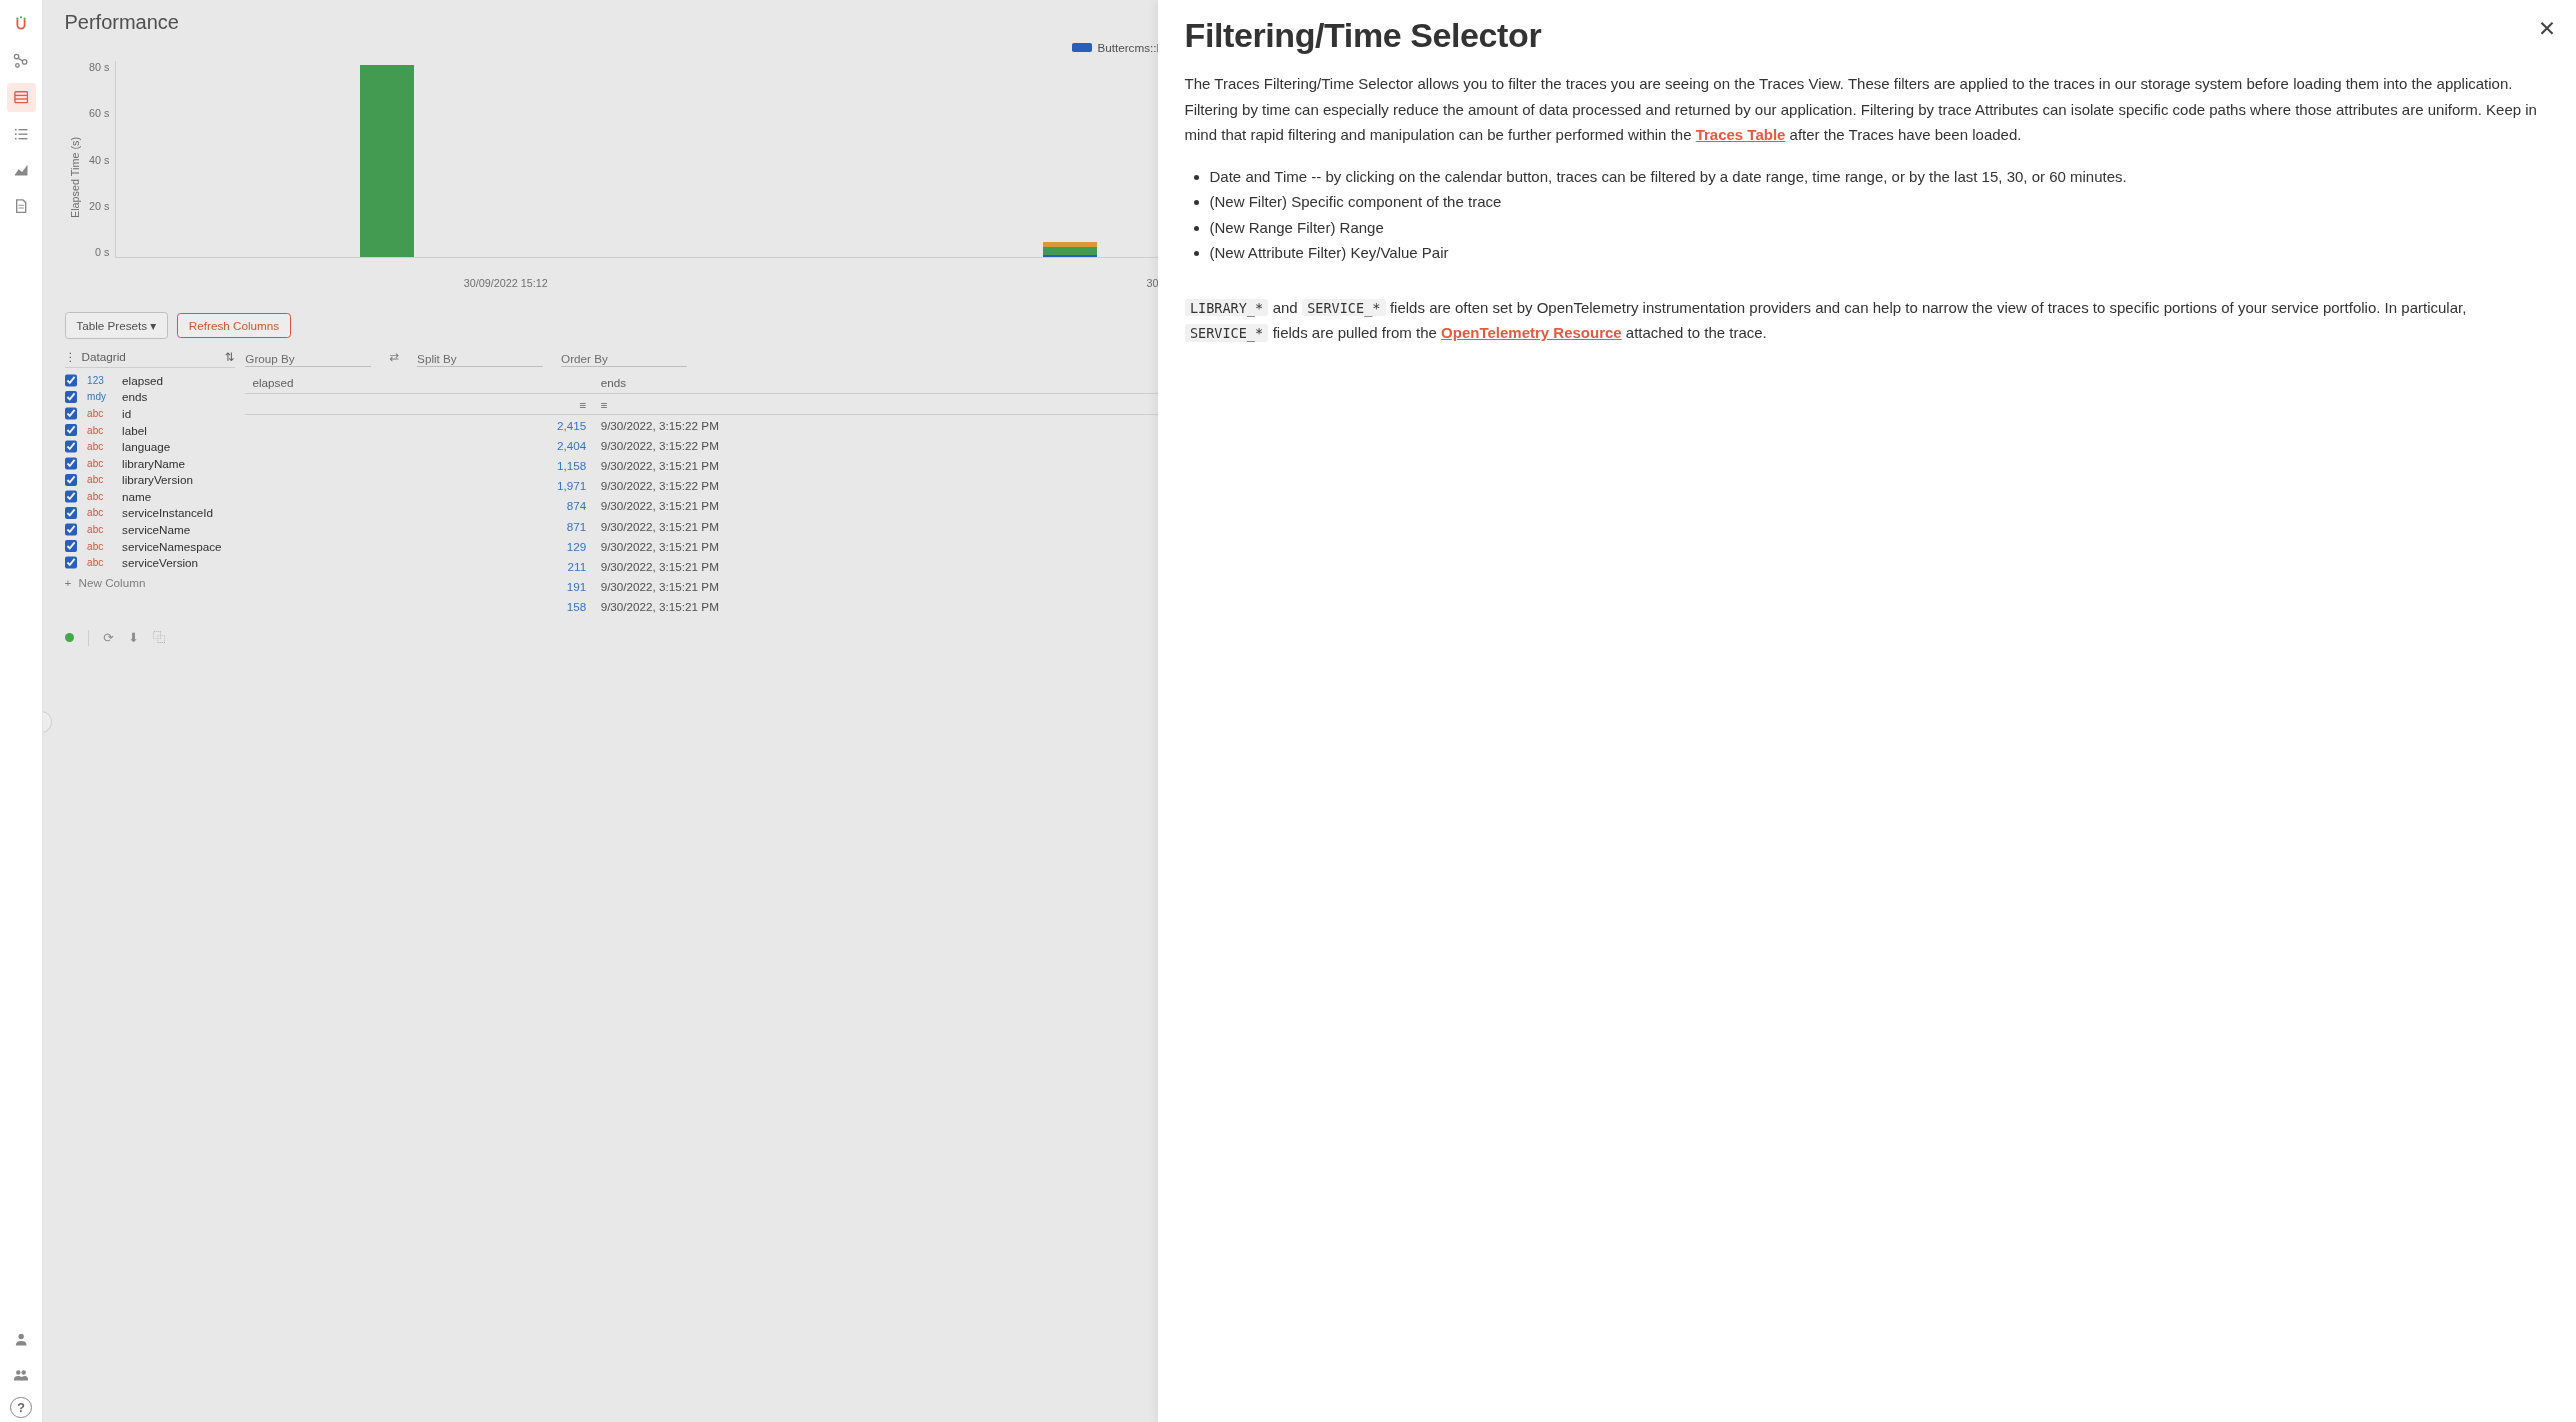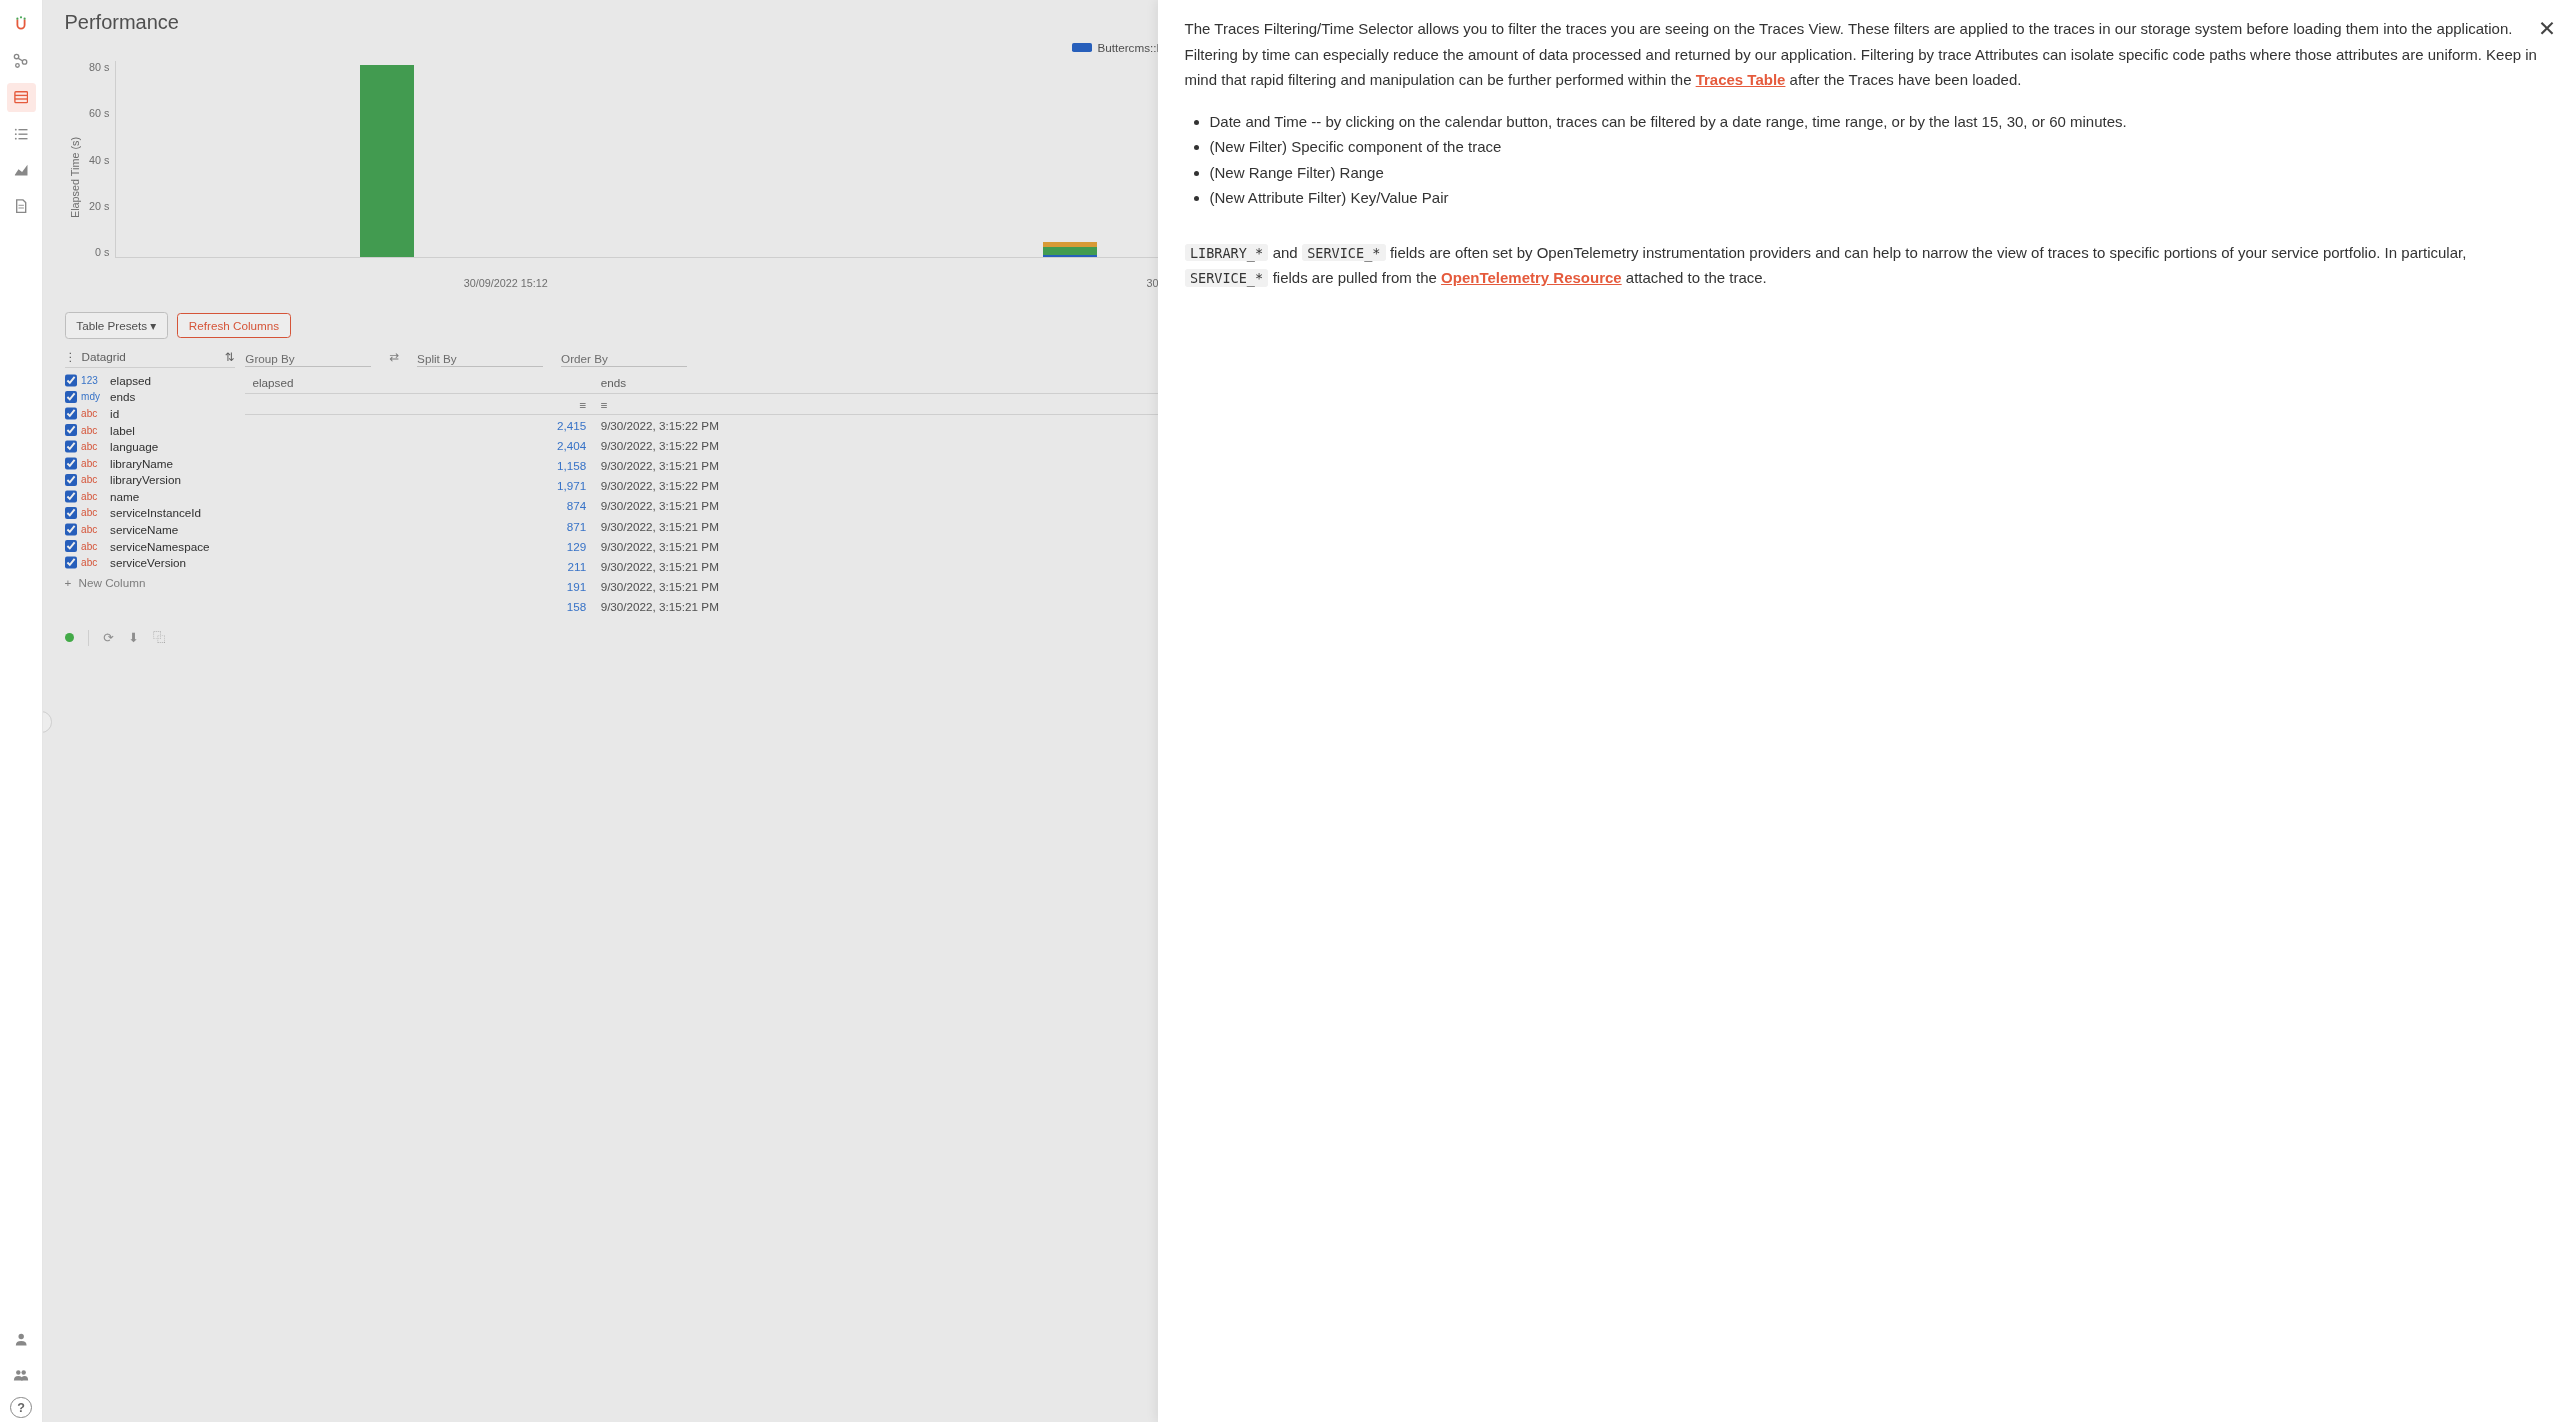--- a/index.html
+++ b/index.html
@@ -136,21 +136,21 @@
   font-size: 11.7px;
   color: #666;
   border-bottom: 0.9px solid #ddd;
   padding-bottom: 3.6px;
   margin-bottom: 3.6px;
 }
 .columns-list { }
 .col-item {
   display: flex;
   align-items: center;
-  gap: 4px;
+  gap: 10px;
   padding: 1.8px 0;
   font-size: 11.7px;
 }
 .col-item input[type=checkbox] {
   width: 12.6px; height: 12.6px; accent-color: #2a66c9;
 }
 .type-tag { font-size: 10px; width: 25px; }
 .type-123 { color: #3b7bd6; }
 .type-mdy { color: #3b7bd6; }
 .type-abc { color: #e55a3c; }
@@ -491,20 +491,21 @@
         <div class="status-dot"></div>
         <div class="divider-v"></div>
         <span>⟳</span>
         <span>⬇</span>
         <span>⿻</span>
       </div>
     </div>
 
     <div class="help-panel">
       <div class="help-close">✕</div>
+      <h1 class="help-title">Filtering/Time Selector</h1>
       <div class="help-body">
         <p>
           <span>The Traces Filtering/Time Selector allows you to filter the traces you are seeing on the Traces View. These filters are applied to the traces in our storage system before loading them into the application. Filtering by time can especially reduce the amount of data processed and returned by our application. Filtering by trace Attributes can isolate specific code paths where those attributes are uniform. Keep in mind that rapid filtering and manipulation can be further performed within the </span><a class="help-link">Traces Table</a><span> after the Traces have been loaded.</span>
         </p>
         <ul id="help-bullets">
             <li>Date and Time -- by clicking on the calendar button, traces can be filtered by a date range, time range, or by the last 15, 30, or 60 minutes.</li>
             <li>(New Filter) Specific component of the trace</li>
             <li>(New Range Filter) Range</li>
             <li>(New Attribute Filter) Key/Value Pair</li>
           </ul>

